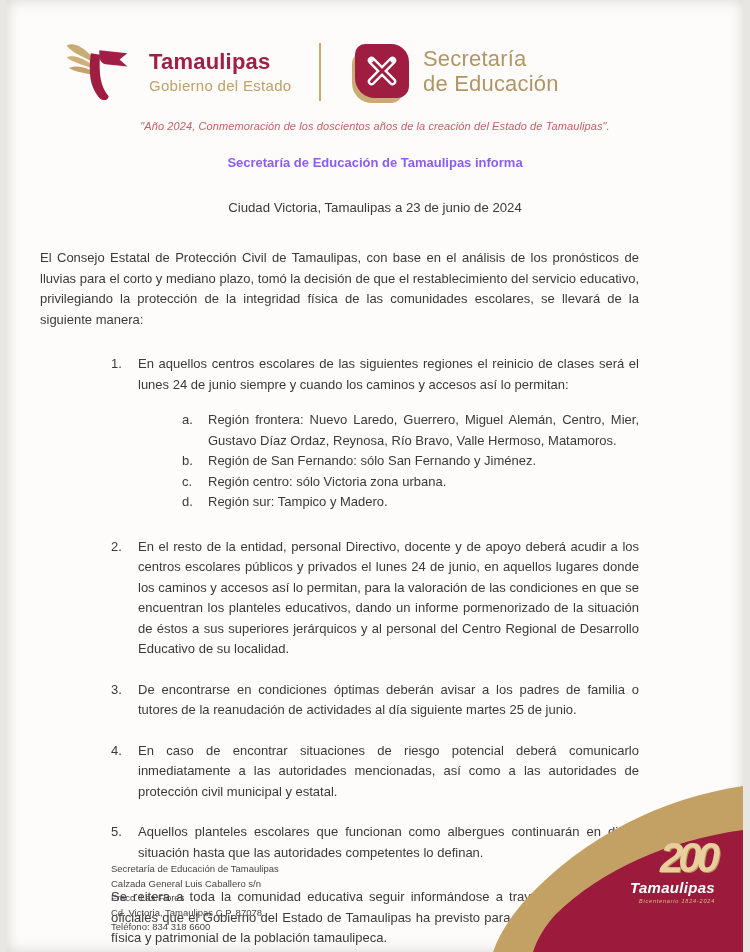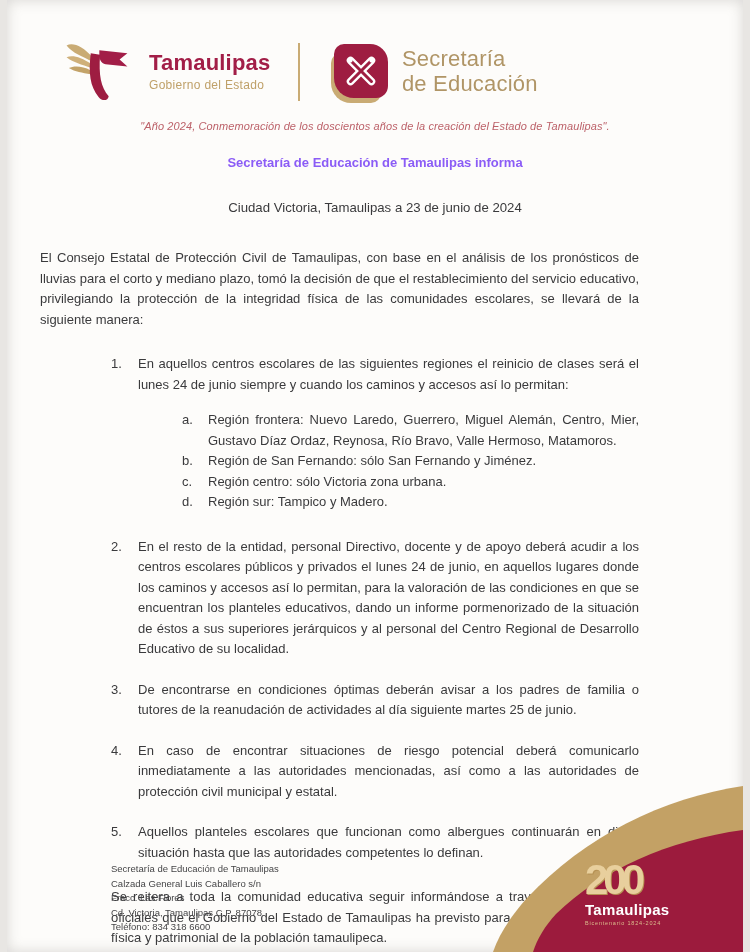--- a/index.html
+++ b/index.html
@@ -29,21 +29,21 @@
   .state-logo-text { display: flex; flex-direction: column; }
   .state-logo-name {
     color: #a21e47;
     font-weight: bold;
     font-size: 22px;
     letter-spacing: 0.2px;
     line-height: 1;
   }
   .state-logo-sub {
     color: #bfa068;
-    font-size: 12px;
+    font-size: 15px;
     margin-top: 4px;
     letter-spacing: 0.3px;
   }
   .header-divider {
     width: 1.5px;
     height: 58px;
     background: #c9ab74;
     margin: 0 16px 0 10px;
   }
   .dept-logo { display: flex; align-items: center; gap: 12px; }
@@ -120,23 +120,24 @@
 
   .corner-decor {
     position: absolute;
     right: 0; bottom: 0;
     width: 250px; height: 178px;
     pointer-events: none;
   }
   .bicentennial {
     position: absolute;
     right: 28px;
-    bottom: 26px;
+    bottom: 48px;
     width: 130px;
-    text-align: left;
+    text-align: right;
+    font-style: italic;
   }
   .bi-num {
     font-size: 42px;
     font-weight: bold;
     letter-spacing: -5px;
     line-height: 0.9;
     color: #e8cf9d;
     text-shadow: 1px 1px 0 #b69254;
   }
   .bi-name {

